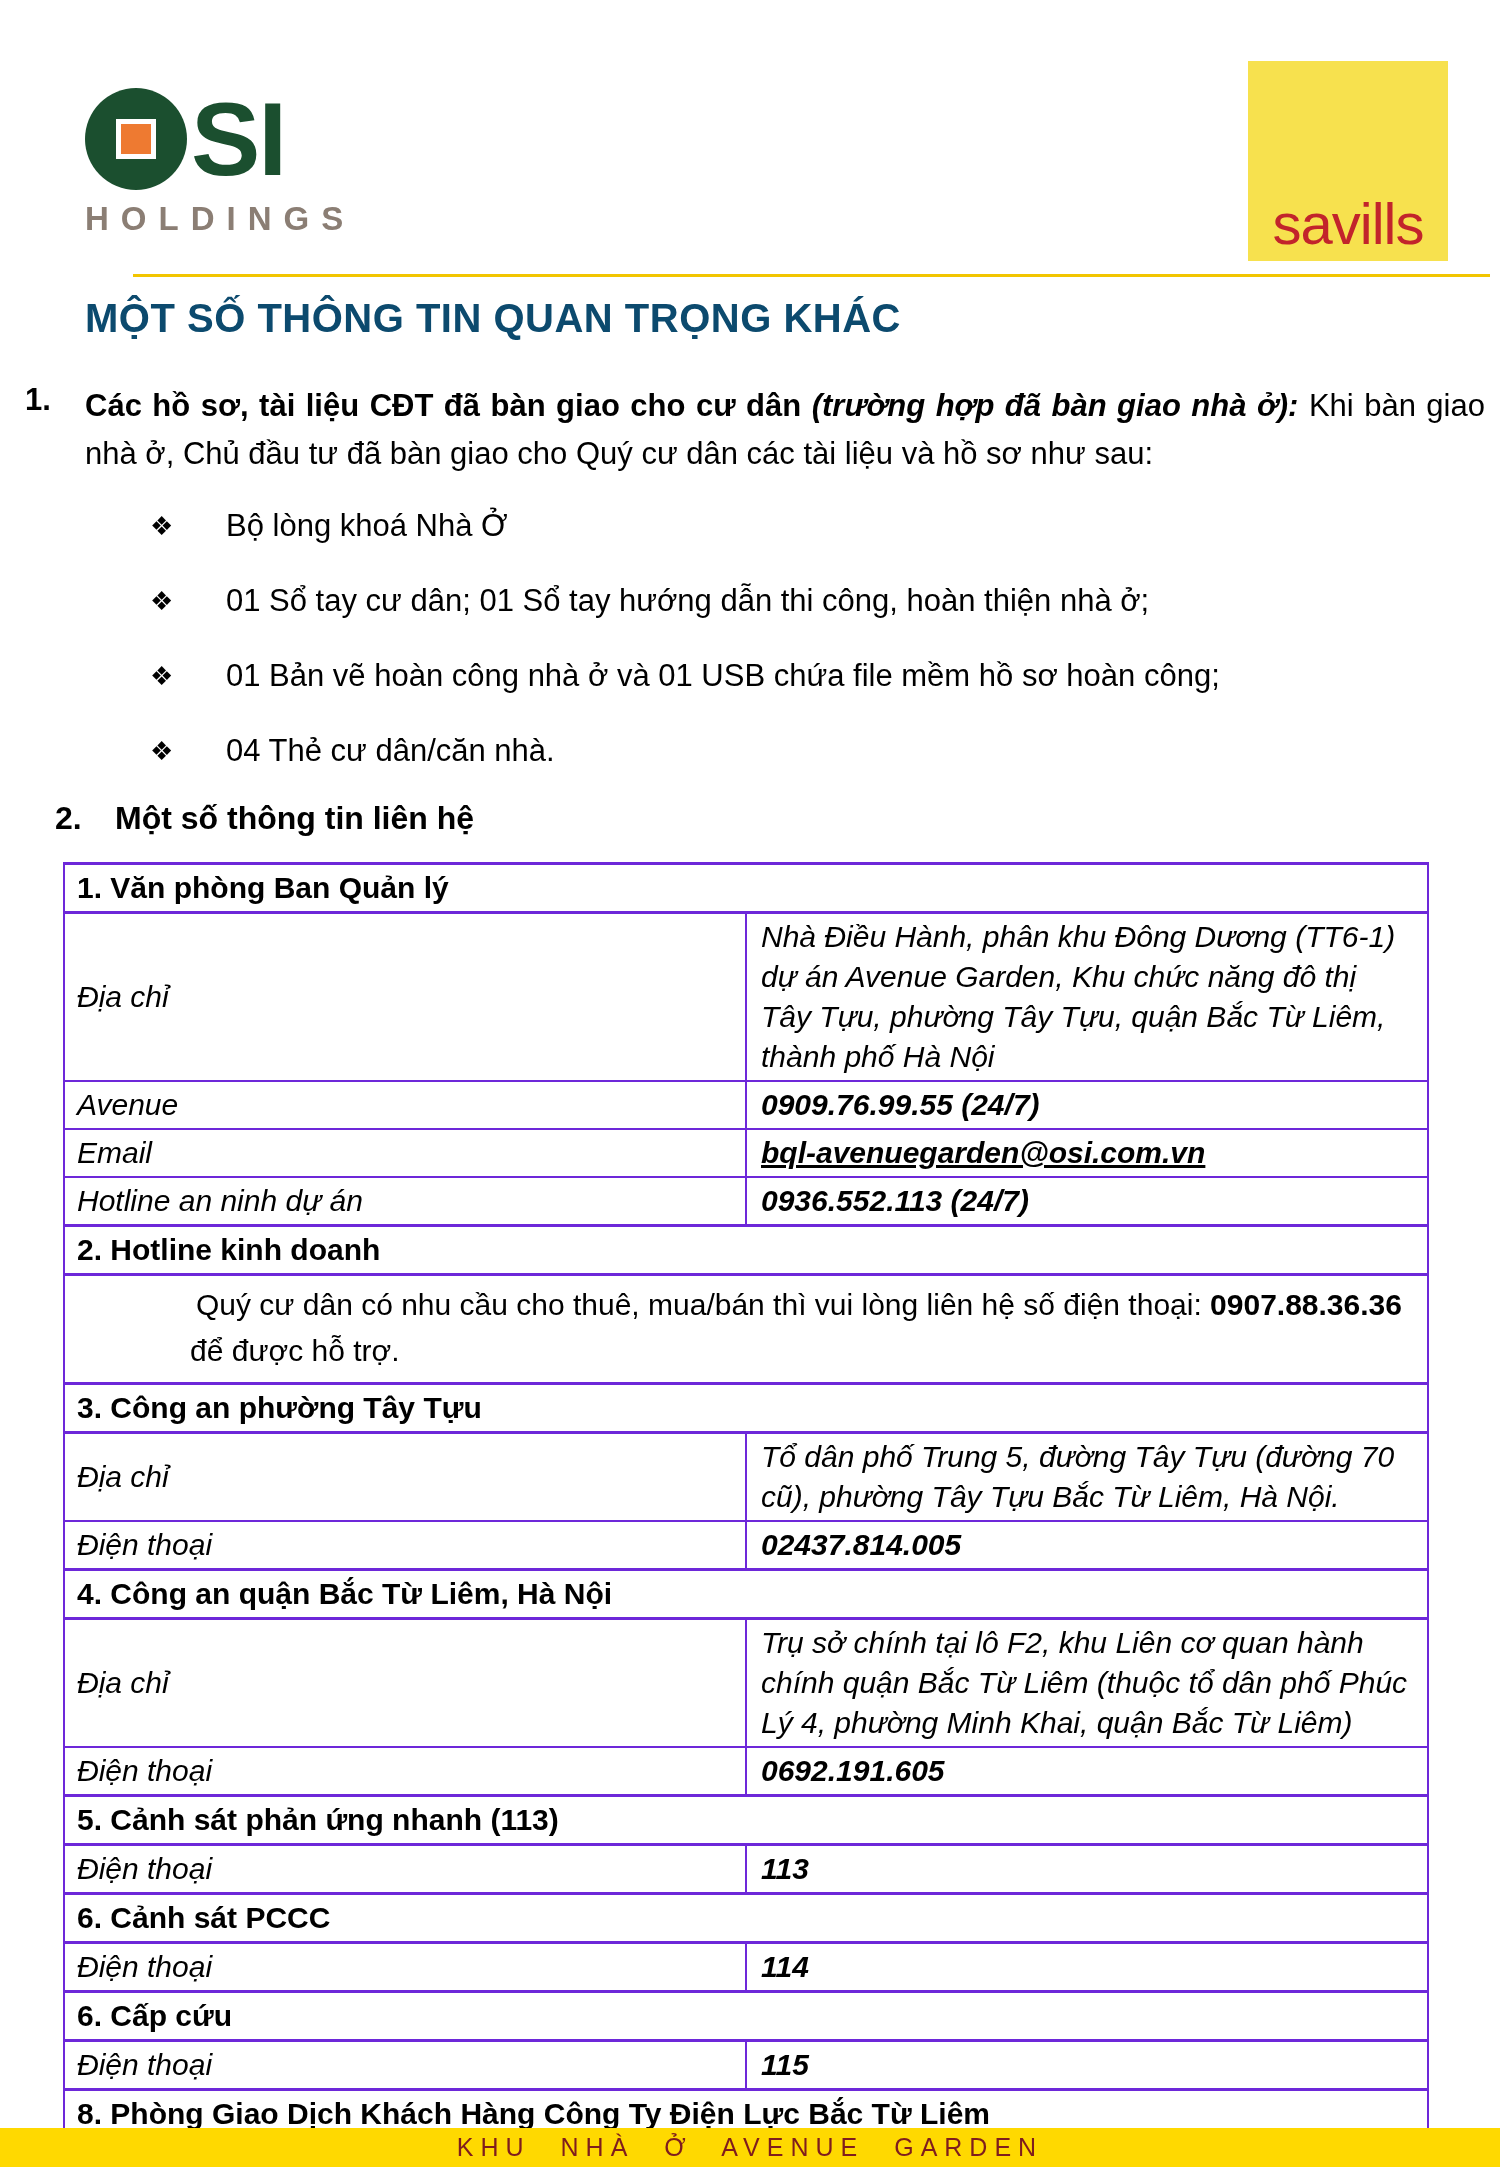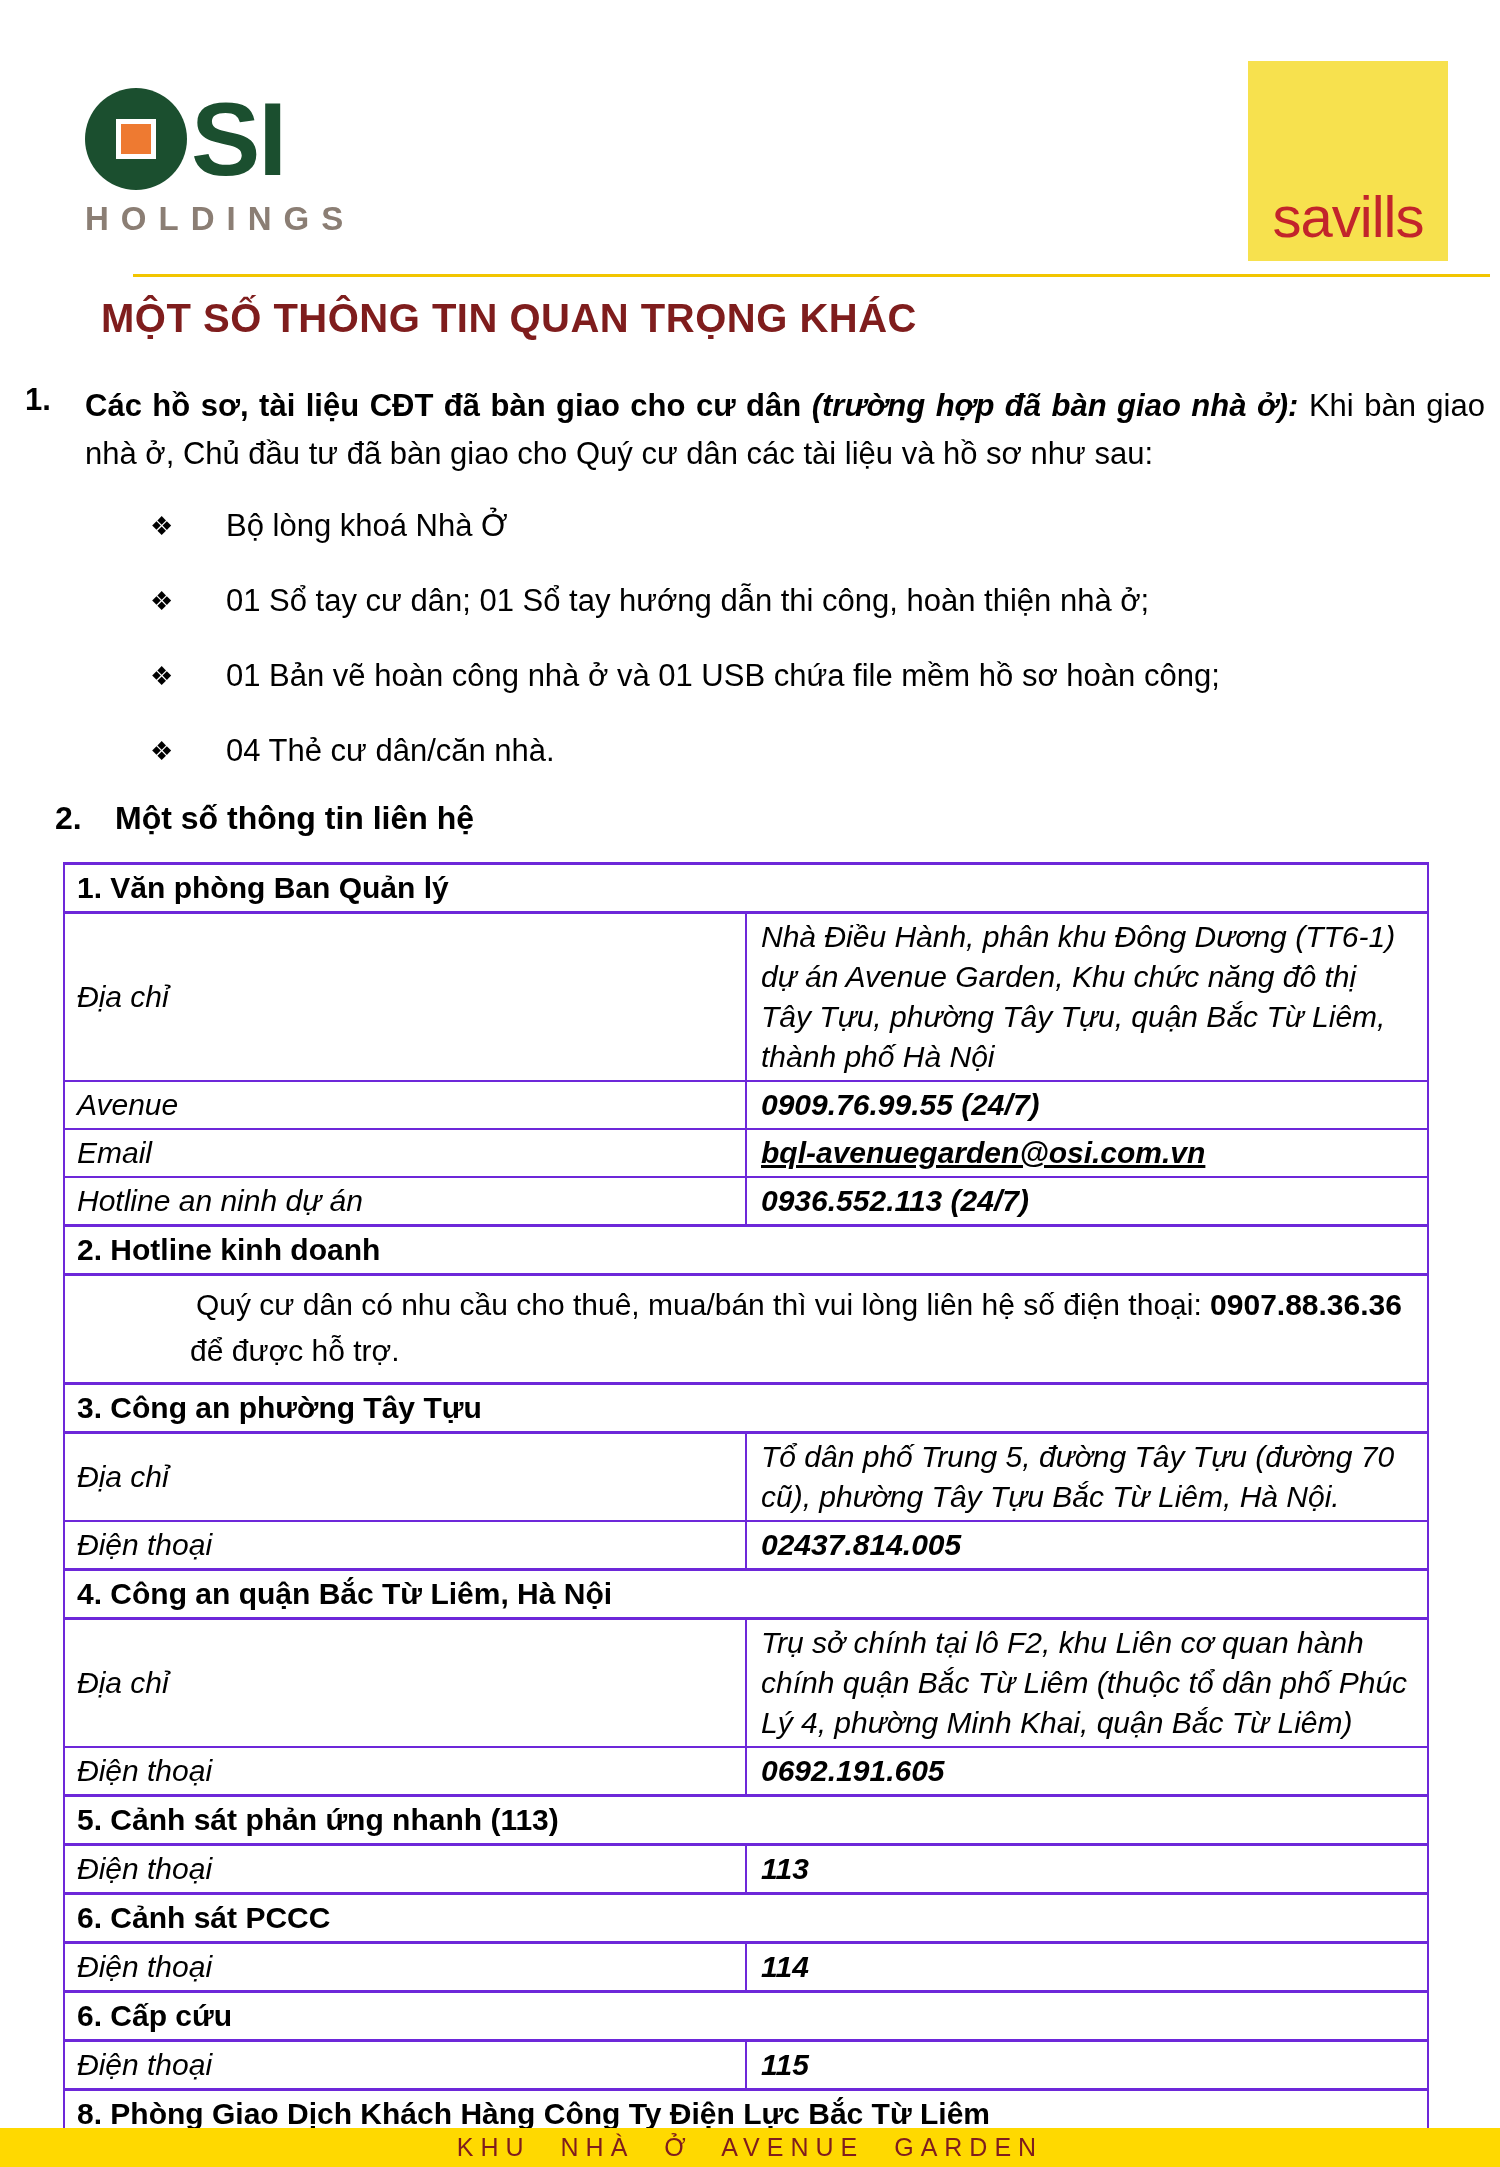--- a/index.html
+++ b/index.html
@@ -24,30 +24,30 @@
   }
   .osi-holdings {
     margin-top:10px; font-size:33px; color:#8b7e74; letter-spacing:12px; font-weight:600;
   }
   .savills-logo {
     position:absolute; left:1248px; top:61px; width:200px; height:200px;
     background:#f7e14e; display:flex; align-items:flex-end; justify-content:center;
   }
   .savills-word {
     font-size:58px; color:#c2242b; font-weight:500; letter-spacing:-1px;
-    line-height:1; padding-bottom:15px;
+    line-height:1; padding-bottom:8px;
   }
   .gold-divider {
     position:absolute; left:133px; right:10px; top:274px; height:3px; background:#f2c500;
   }
 
   
   .doc-title {
     position:absolute; left:85px; top:296px;
-    font-size:40px; font-weight:bold; color:#7f1d1d; letter-spacing:0.5px;margin-left:16px;
+    font-size:40px; font-weight:bold; color:#0c4a6e; letter-spacing:0.5px;
   }
   .item1 { position:absolute; left:25px; top:382px; width:1460px; }
   .item1-number { position:absolute; left:0; top:0; font-size:31px; font-weight:bold; }
   .item1-text {
     margin-left:60px; font-size:31px; line-height:48px; text-align:justify;
   }
   .seg-bold { font-weight:bold; }
   .seg-bold-italic { font-weight:bold; font-style:italic; }
 
   .bullet-list { position:absolute; left:150px; top:505px; width:1330px; }

